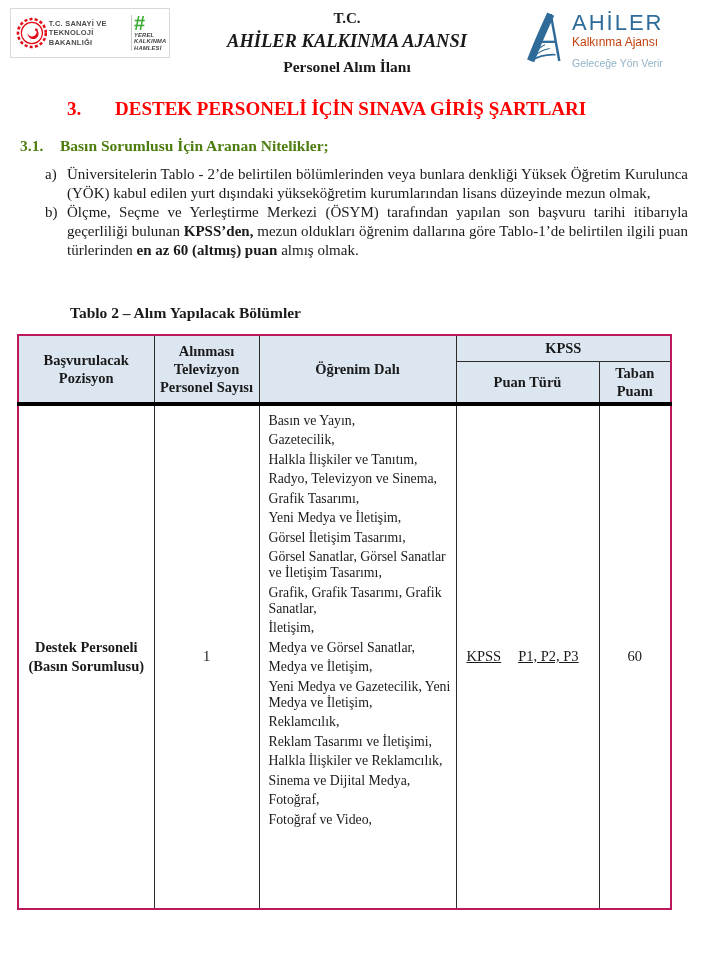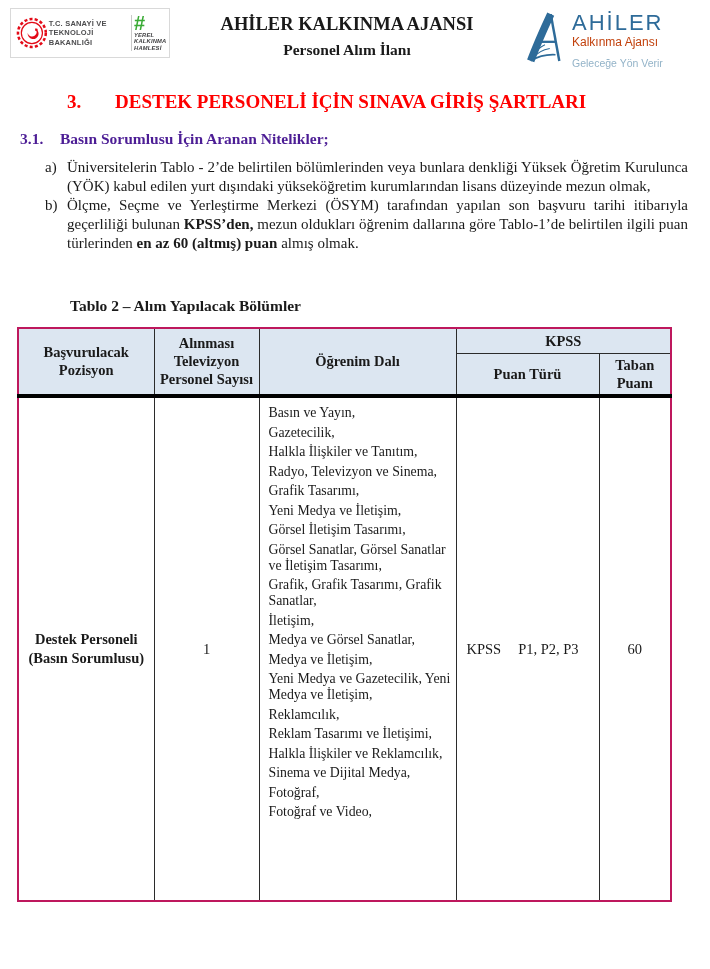--- a/index.html
+++ b/index.html
@@ -18,21 +18,21 @@
     font-family:"Liberation Sans", sans-serif;font-weight:bold;font-size:7.5px;
     line-height:1.25;color:#4d4d4f;letter-spacing:.2px;
   }
   .ministry-divider{width:1px;height:36px;background:#c9c9c9;margin:0 2px;}
   .campaign{display:flex;flex-direction:column;align-items:flex-start;line-height:1;}
   .campaign .hash{font-family:"Liberation Sans", sans-serif;font-weight:bold;font-size:20px;line-height:.85;}
   .campaign-lines{font-family:"Liberation Sans", sans-serif;font-weight:bold;font-style:italic;
     font-size:5.5px;line-height:1.15;color:#3f3f41;letter-spacing:.2px;transform:scaleX(1.05);transform-origin:left;}
   .center-title{text-align:center;font-weight:bold;padding-top:2px;}
   .center-title .l1{font-size:15px;}
-  .center-title .l2{font-size:18.5px;margin-top:4px;}
+  .center-title .l2{font-size:18.5px;margin-top:4px;font-style:italic;}
   .center-title .l3{font-size:15.5px;margin-top:6px;}
   .agency-box{display:flex;align-items:flex-start;gap:6px;width:180px;flex-shrink:0;padding-top:4px;}
   .agency-words{line-height:1;}
   .agency-name{font-family:"Liberation Sans", sans-serif;font-size:22px;letter-spacing:2px;font-weight:normal;}
   .agency-sub{font-family:"Liberation Sans", sans-serif;font-size:12px;margin-top:2px;}
   .agency-tagline{font-family:"Liberation Sans", sans-serif;font-size:10.5px;margin-top:10px;}
   
   .section-heading{display:flex;margin:22px 0 0 67px;font-weight:bold;font-size:19px;}
   .section-heading .num{width:48px;flex-shrink:0;}
   .sub-heading{display:flex;margin:17px 0 0 20px;font-weight:bold;font-size:15.5px;}
@@ -54,21 +54,21 @@
   thead th{background:#dce6f1;font-weight:bold;text-align:center;vertical-align:middle;line-height:1.25;padding:2px 3px;}
   th.kpss-group{height:26px;border-bottom:1px solid #808080;}
   tr.sub-head th{height:33px;}
   thead tr:last-child th, thead th[rowspan]{border-bottom:4px solid #000;}
   .col1{width:136px;} .col2{width:105px;} .col3{width:197px;} .col4{width:143px;} .col5{width:72px;}
   tr.body-row td{height:505px;}
   td.cell-position{font-weight:bold;text-align:center;vertical-align:middle;line-height:1.3;padding:2px 6px;}
   td.cell-count{text-align:center;vertical-align:middle;}
   td.cell-programs{vertical-align:top;padding:7px 4px 6px 9px;font-size:13.8px;line-height:16px;}
   td.cell-programs .prog{margin-bottom:3.5px;}
-  td.cell-score{vertical-align:middle;padding-left:10px;}
+  td.cell-score{vertical-align:middle;padding-left:10px;text-decoration:underline;}
   td.cell-score .pfx{margin-right:17px;}
   td.cell-base{text-align:center;vertical-align:middle;}
 </style>
 </head>
 <body>
 
 <div class="doc-header">
 
   <div class="ministry-box">
     <svg width="38" height="38" viewBox="0 0 40 40">
@@ -86,20 +86,21 @@
       <span class="hash" style="color:#3aaa35">#</span>
       <div class="campaign-lines">
           <div>YEREL</div>
           <div>KALKINMA</div>
           <div>HAMLESİ</div>
         </div>
     </div>
   </div>
 
   <div class="center-title">
+    <div class="l1">T.C.</div>
     <div class="l2">AHİLER KALKINMA AJANSI</div>
     <div class="l3">Personel Alım İlanı</div>
   </div>
 
   <div class="agency-box">
     <svg width="42" height="52" viewBox="0 0 44 54">
       <path d="M28 2 C21 17 13 35 7 51" stroke="#2e6b99" stroke-width="8" fill="none"></path>
       <path d="M28 2 L37 51" stroke="#2e6b99" stroke-width="2.6" fill="none"></path>
       <path d="M17 31 L33 31" stroke="#2e6b99" stroke-width="2.4"></path>
       <path d="M7 51 C15 46 24 44 33 44.5" stroke="#2e6b99" stroke-width="1.6" fill="none"></path>
@@ -112,21 +113,21 @@
       <div class="agency-tagline" style="color:#93b3c8">Geleceğe Yön Verir</div>
     </div>
   </div>
 </div>
 
 <div class="section-heading" style="color:#ff0000">
   <span class="num">3.</span>
   <span>DESTEK PERSONELİ İÇİN SINAVA GİRİŞ ŞARTLARI</span>
 </div>
 
-<div class="sub-heading" style="color:#4c1d95">
+<div class="sub-heading" style="color:#4d7c0f">
   <span class="num">3.1.</span>
   <span>Basın Sorumlusu İçin Aranan Nitelikler;</span>
 </div>
 
 <div class="req-list">
   <div class="req-item">
     <span class="marker">a)</span>
     <span class="text">Üniversitelerin Tablo - 2’de belirtilen bölümlerinden veya bunlara denkliği Yüksek Öğretim Kurulunca (YÖK) kabul edilen yurt dışındaki yükseköğretim kurumlarından lisans düzeyinde mezun olmak,</span>
   </div>
   <div class="req-item">

